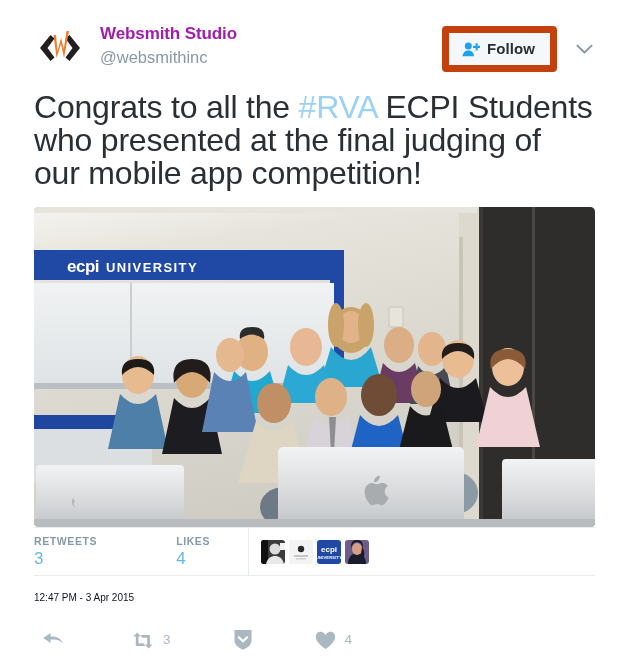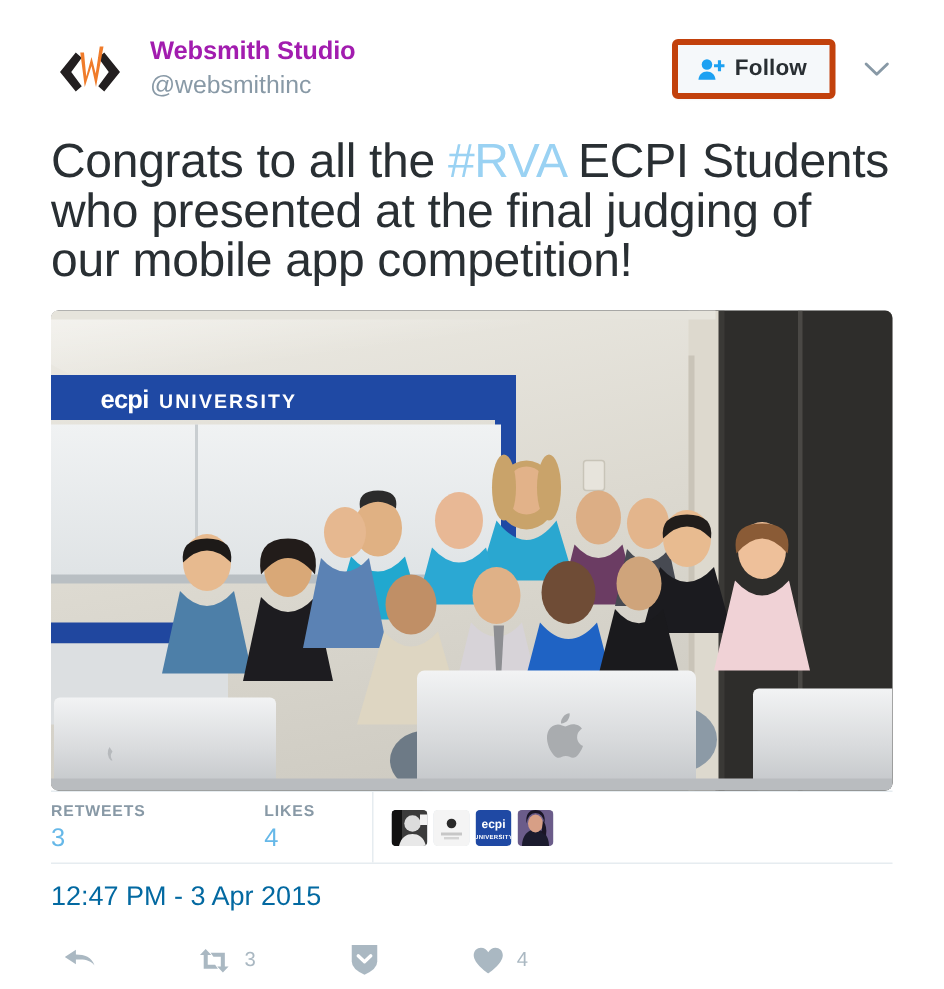--- a/index.html
+++ b/index.html
@@ -66,21 +66,21 @@
   .follow-wrap {
     display: flex;
     align-items: center;
     padding-top: 4px;
   }
   .follow-button {
     display: inline-flex;
     align-items: center;
     gap: 7px;
     background: #f5f8fa;
-    border: 4px solid #c2410c;
+    border: 7px solid #c2410c;
     border-radius: 4px;
     padding: 8px 15px 8px 13px;
     cursor: pointer;
     box-shadow: 0 1px 0 rgba(0,0,0,0.02);
   }
   .follow-label {
     font-size: 15px;
     font-weight: bold;
     color: #292f33;
     line-height: 16px;
@@ -184,22 +184,22 @@
   .face svg { display:block; }
 
   
   .timestamp-row {
     display: flex;
     align-items: center;
     height: 42px;
     width: 561px;
   }
   .timestamp {
-    font-size: 18px;
-    color: #0369a1;
+    font-size: 10px;
+    color: #0f172a;
     cursor: pointer;
   }
 
   
   .actions-row {
     display: flex;
     align-items: center;
     height: 44px;
     width: 561px;
   }

